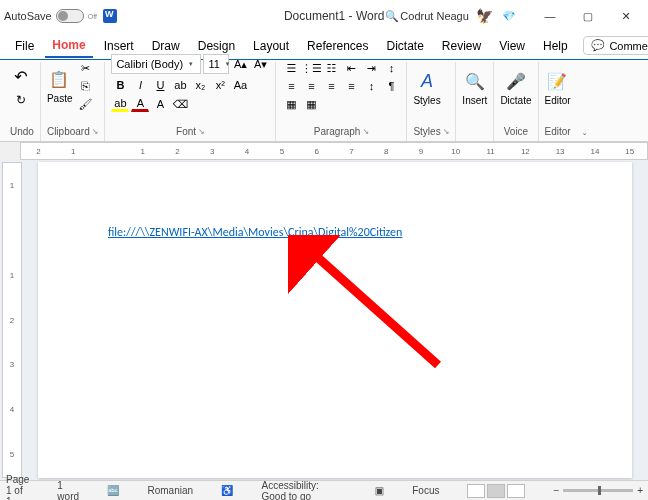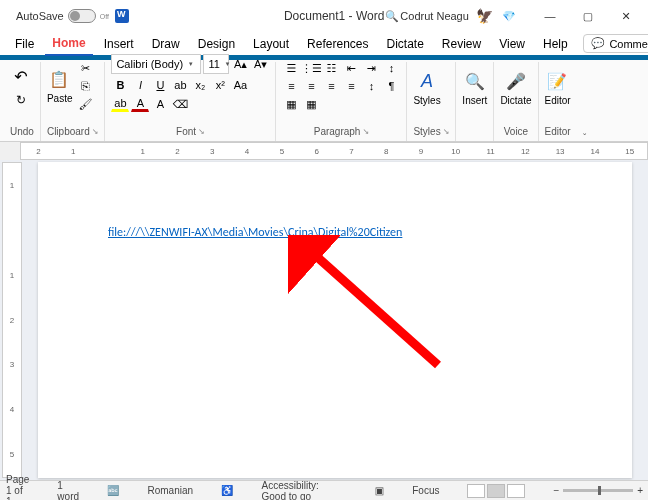--- a/index.html
+++ b/index.html
@@ -1,33 +1,33 @@
 <!DOCTYPE html>
 <html><head>
 <meta charset="utf-8">
 <style>
 * { box-sizing: border-box; margin: 0; padding: 0; font-family: "Segoe UI", sans-serif; }
 body { width: 648px; height: 500px; background: #f5f5f5; overflow: hidden; position: relative; }
 
 
-.titlebar { height: 32px; background: #fff; display: flex; align-items: center; padding: 0 4px 0 16px; font-size: 11px; color: #333; }
+.titlebar { height: 32px; background: #fff; display: flex; align-items: center; padding: 0 4px 0 4px; font-size: 11px; color: #333; }
 .titlebar .left { display: flex; align-items: center; gap: 6px; }
 .autosave { display: flex; align-items: center; gap: 4px; }
 .toggle { width: 28px; height: 14px; border: 1px solid #888; border-radius: 7px; background: #eee; position: relative; }
 .toggle::after { content: ""; position: absolute; left: 1px; top: 1px; width: 10px; height: 10px; border-radius: 50%; background: #999; }
 .doc-icon { width: 14px; height: 14px; background: #185abd; border-radius: 2px; position: relative; }
 .doc-icon::after { content: "W"; color: #fff; font-size: 9px; font-weight: bold; position: absolute; left: 2px; top: 0; }
 .title-center { flex: 1; text-align: right; padding-left: 6px; font-size: 12px; }
 .titlebar .right { display: flex; align-items: center; gap: 8px; }
 .search-ic { width: 16px; text-align: center; }
 .win-controls { display: flex; gap: 2px; margin-left: 8px; }
 .win-btn { width: 36px; height: 28px; display: flex; align-items: center; justify-content: center; font-size: 11px; }
 
 
-.menubar { height: 28px; background: #fff; display: flex; align-items: center; padding: 0 8px; font-size: 12px; gap: 4px; border-bottom: 5px solid #0369a1; }
+.menubar { height: 28px; background: #fff; display: flex; align-items: center; padding: 0 8px; font-size: 12px; gap: 4px; border-bottom: 1px solid #0369a1; }
 .menu-item { padding: 4px 7px; cursor: pointer; }
 .menu-item.active { border-bottom: 2px solid #185abd; font-weight: 600; color: #ef4444; }
 .menu-spacer { flex: 1; }
 .comments-btn { display: flex; align-items: center; gap: 4px; border: 1px solid #ccc; padding: 2px 8px; border-radius: 4px; font-size: 11px; }
 
 
 .ribbon { height: 82px; background: #fafafa; border-bottom: 1px solid #d0d0d0; display: flex; padding: 2px 4px 0 4px; font-size: 11px; }
 .group { border-right: 1px solid #e0e0e0; padding: 2px 6px 2px 6px; display: flex; flex-direction: column; justify-content: flex-end; position: relative; }
 .group-label { text-align: left; font-size: 10px; color: #555; padding: 2px 0 2px 0; display: flex; justify-content: center; align-items: center; gap: 2px; margin-top: 12px; }
 .group-label .exp { font-size: 8px; color: #888; }

